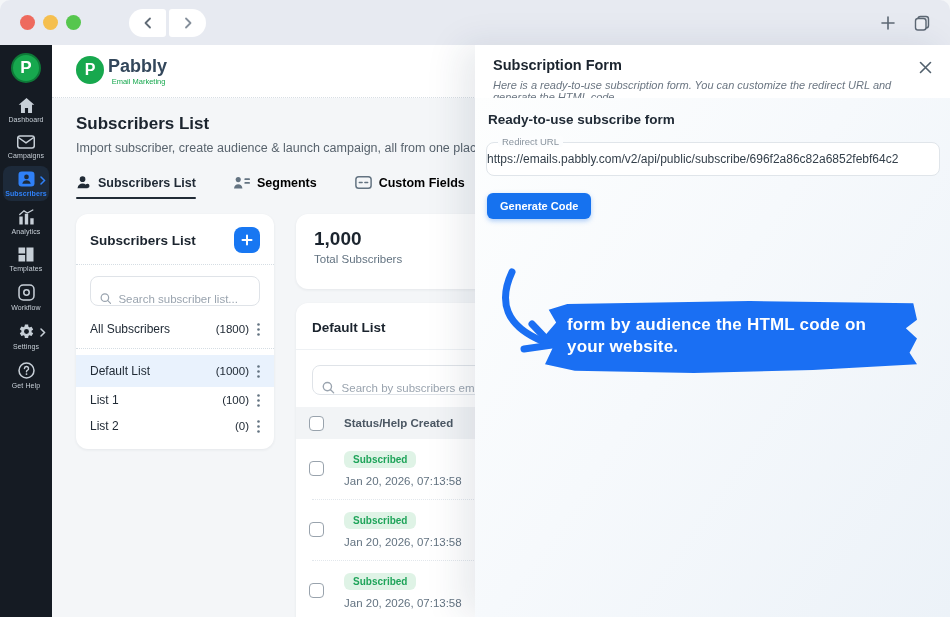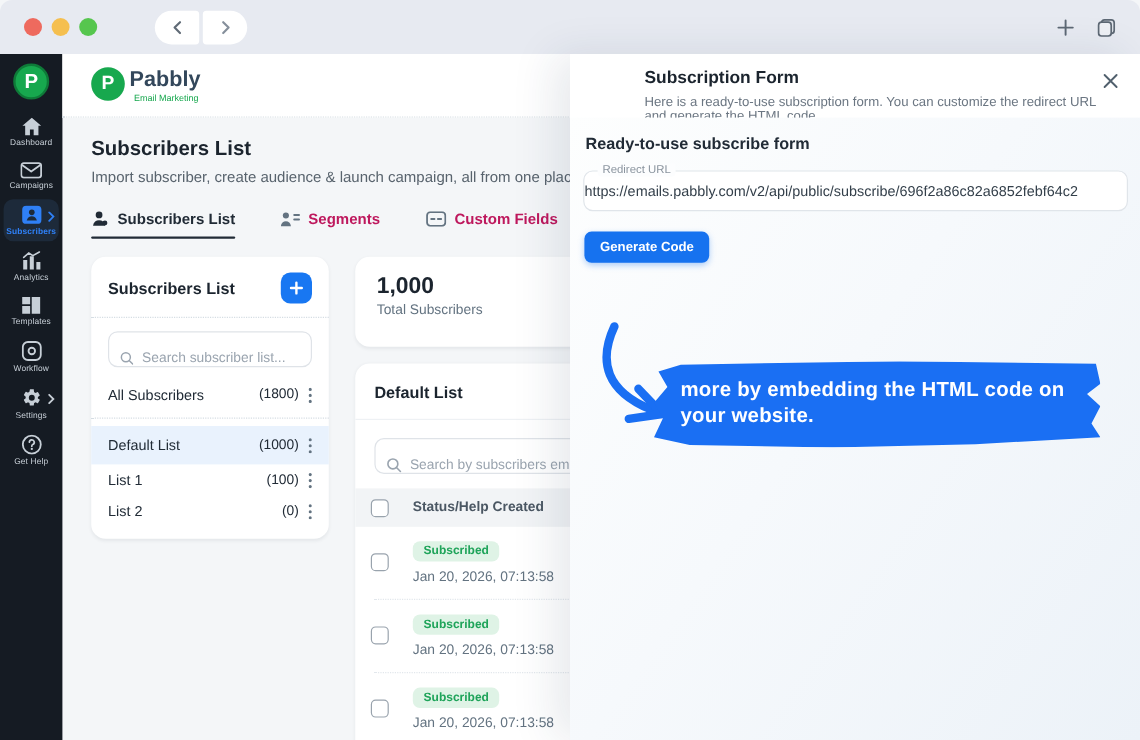--- a/index.html
+++ b/index.html
@@ -39,21 +39,21 @@
   .brand-name { font-size:18px; color:#33475b; font-weight:bold; line-height:20px; }
   .brand-tag { font-size:7.5px; color:#17a84e; margin-top:1px; margin-left:2px; }
 
   
   .content { position:absolute; top:53px; left:52px; width:898px; bottom:0; overflow:hidden; padding:16px 0 0 24px; }
   .page-title { font-size:17px; font-weight:bold; color:#1b242e; }
   .page-desc { margin-top:7px; font-size:12.5px; color:#58636d; }
   .page-desc a { color:#2065d1; text-decoration:underline; cursor:pointer; }
 
   .tabs { display:flex; gap:38px; margin-top:20px; }
-  .tab { display:flex; align-items:center; gap:7px; font-size:12.5px; color:#be185d; font-weight:bold; padding-bottom:9px; position:relative; cursor:pointer; white-space:nowrap; }
+  .tab { display:flex; align-items:center; gap:7px; font-size:12.5px; color:#000000; font-weight:bold; padding-bottom:9px; position:relative; cursor:pointer; white-space:nowrap; }
   .tab.active { color:#212b36; }
   .tab.active:after { content:""; position:absolute; left:0; right:0; bottom:0; height:2px; background:#212b36; border-radius:2px; }
 
   .cols { display:flex; margin-top:15px; align-items:flex-start; }
 
   
   .card { background:#fff; border-radius:12px; box-shadow:0 1px 3px rgba(30,45,60,.07); }
   .lists-card { width:198px; padding:13px 14px 10px; flex-shrink:0; }
   .lists-head { display:flex; align-items:center; justify-content:space-between; }
   .lists-title { font-size:13.5px; font-weight:bold; color:#1b242e; }
@@ -89,23 +89,23 @@
   .col-email { margin-left:8px; }
   .trow { display:flex; align-items:center; padding:10px 0 12px; }
   .trow-sep { border-top:1px dotted #e2e7ec; margin:0 16px; }
   .badge { display:inline-block; background:#dff3e6; color:#1fa45a; font-size:10px; font-weight:bold; padding:3px 9px; border-radius:6px; }
   .tdate { font-size:11.5px; color:#637381; margin-top:7px; }
   .temail { font-size:11px; font-weight:bold; color:#2d7ff9; cursor:pointer; }
   .tname { font-size:11.5px; color:#637381; margin-top:8px; }
 
   
   .overlay { position:absolute; top:45px; left:475px; width:475px; bottom:0; background:#fff; box-shadow:-14px 0 34px rgba(25,45,80,.10); z-index:5; }
-  .ov-head { padding:12px 18px 10px; position:relative; background:#fff; border-bottom:4px solid #0c4a6e;margin-left:44px; }
+  .ov-head { padding:12px 18px 10px; position:relative; background:#fff; border-bottom:4px solid #0c4a6e; }
   .ov-title { font-size:14.5px; font-weight:bold; color:#1b242e; }
-  .ov-desc { margin-top:6px; font-size:11px; color:#6b7682; }
+  .ov-desc { margin-top:6px; font-size:11px; color:#6b7682;font-style:italic; }
   .ov-close { position:absolute; right:14px; top:11px; width:22px; height:22px; display:flex; align-items:center; justify-content:center; cursor:pointer; }
   .ov-body { position:absolute; top:53px; left:0; right:0; bottom:0; background:linear-gradient(125deg,#fdfefe 0%,#f6f9fc 45%,#ecf2f8 100%); padding:14px 10px 0 11px; }
   .ov-section-title { font-size:13.5px; font-weight:bold; color:#212b36; margin-left:2px; }
   .url-field { position:relative; margin-top:15px; border:1px solid #e0e5ea; border-radius:8px; background:#fff; height:34px; display:flex; align-items:center; padding:0 0; }
   .url-label { position:absolute; top:-7px; left:11px; font-size:9.5px; color:#8a949e; background:#fcfdfe; padding:0 4px; border-radius:3px; }
   .url-value { font-size:12px; color:#333f4a; white-space:nowrap; overflow:hidden; }
   .gen-btn { margin-top:17px; margin-left:1px; background:#1672ef; color:#fff; font-size:11px; font-weight:bold; border:none; border-radius:6px; padding:7px 13px; cursor:pointer; font-family:"Liberation Sans",sans-serif; box-shadow:0 2px 5px rgba(22,114,239,.35); }
 
   .callout-arrow { position:absolute; left:15px; top:170px; }
   .callout { position:absolute; left:70px; top:203px; width:372px; background:#1a6ff3; color:#fff; padding:13px 20px 15px 22px; font-size:17px; font-weight:bold; line-height:22px; letter-spacing:.2px;
@@ -438,19 +438,19 @@
         <span class="url-value">https://emails.pabbly.com/v2/api/public/subscribe/696f2a86c82a6852febf64c2</span>
       </div>
       <button class="gen-btn">Generate Code</button>
 
       <svg class="callout-arrow" width="90" height="95" viewBox="0 0 90 95">
         <path d="M22 4 C 8 34, 16 58, 52 73" fill="none" stroke="#1a6ff3" stroke-width="7" stroke-linecap="round"></path>
         <path d="M42 56 L62 77 L34 81" fill="none" stroke="#1a6ff3" stroke-width="7" stroke-linecap="round" stroke-linejoin="round"></path>
       </svg>
 
       <div class="callout">
-        <span>more by embedding the HTML code on</span>
+        <span>form by audience the HTML code on</span>
         <span>your website.</span>
       </div>
     </div>
   </div>
 
 </div>
 
 </body></html>

